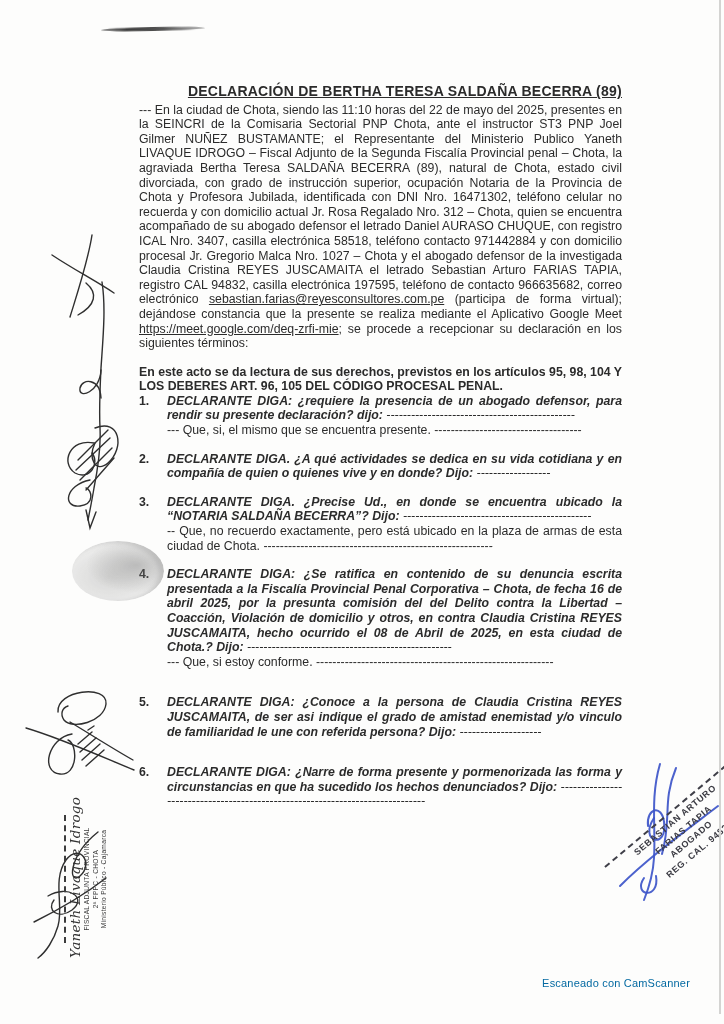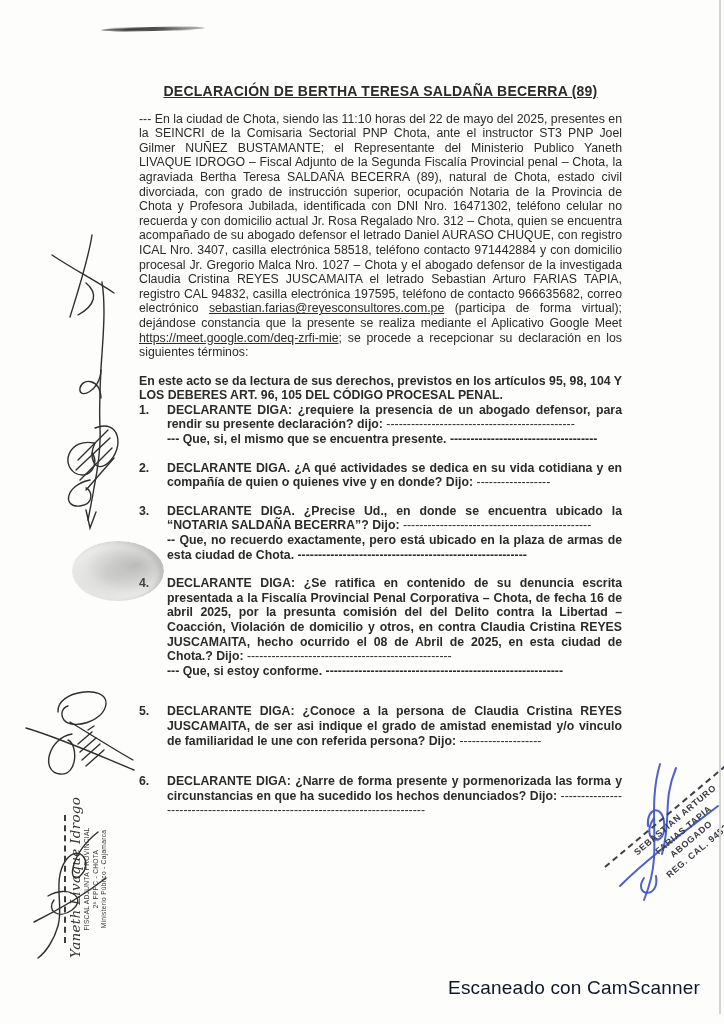--- a/index.html
+++ b/index.html
@@ -11,34 +11,34 @@
   }
 
   
   .content {
     position:absolute; left:139px; top:84px; width:483px;
     font-size:12.3px; line-height:14.6px; text-align:justify;
     color:#2b2b2b;
   }
   .doc-title {
     font-size:14px; font-weight:bold; letter-spacing:.25px;
-    text-align:center; text-decoration:underline; margin-bottom:13px;
+    text-align:right; text-decoration:underline; margin-bottom:4px;
     white-space:nowrap;
   }
   .opening { margin-bottom:14px; }
   .doclink { text-decoration:underline;margin-top:40px; }
   .rights { font-weight:bold; margin-bottom:0; }
 
   .q-item { display:flex; margin-bottom:14px; }
   .q-item.gap-lg { margin-bottom:26px; }
   .q-num { flex:none; width:28px; font-weight:bold; }
   .q-body { flex:1; }
-  .q-question { font-weight:bold; }
+  .q-question { font-weight:bold;font-style:italic; }
   .q-question .dashes { font-weight:normal; }
-  .q-answer { font-weight:bold; }
+  .q-answer { font-weight:normal; }
 
   
   .artifact-top {
     position:absolute; left:101px; top:27px; width:104px; height:4px;
     background:linear-gradient(90deg, rgba(60,60,60,.55), #3c3c3c 25%, #555 60%, rgba(120,120,120,.5));
     border-radius:50%; transform:rotate(-1.2deg); filter:blur(.4px);
   }
   svg.sig { position:absolute; overflow:visible; }
   svg.sig path { fill:none; stroke:#2f2f2f; stroke-width:1.4; stroke-linecap:round; }
   svg.sig.blue path { stroke:#3d55c9; stroke-width:2; opacity:.92; }
@@ -82,22 +82,22 @@
   }
   .right-stamp .stamp-line {
     font-size:9px; font-weight:bold; letter-spacing:.7px; line-height:12.5px; white-space:nowrap;
   }
 
   .edge-line {
     position:absolute; left:719px; top:0; width:2px; height:1014px;
     background:#d4d4d2;
   }
   .scan-footer {
-    position:absolute; right:24px; top:977px;
-    font-size:19px; color:#0f172a; letter-spacing:.2px;
+    position:absolute; right:34px; top:977px;
+    font-size:11px; color:#0369a1; letter-spacing:.2px;
   }
 </style>
 </head>
 <body>
 
 <div class="page">
 
   <div class="artifact-top"></div>
 
   <div class="content">

